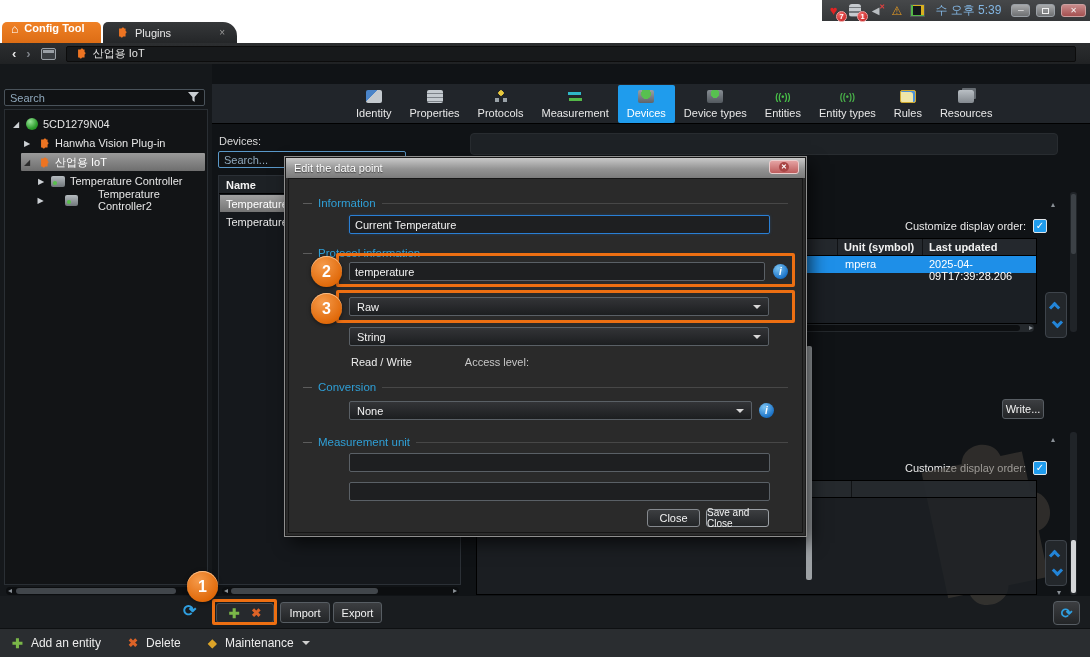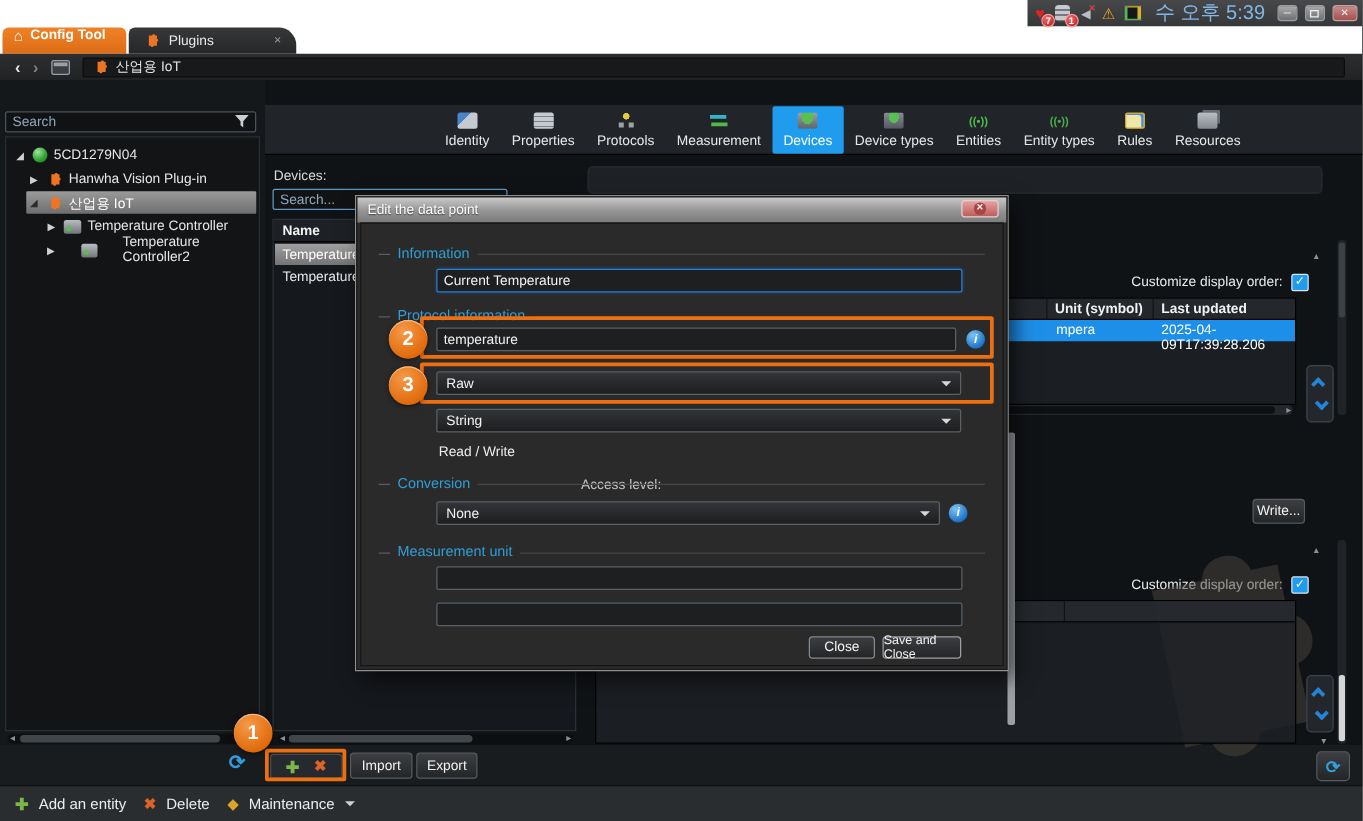--- a/index.html
+++ b/index.html
@@ -18,21 +18,21 @@
   .badge{ position:absolute; right:-6px; bottom:-4px; width:11px; height:11px; border-radius:50%;
           background:radial-gradient(circle at 35% 30%,#f26a6a,#bf1515); border:1px solid #f0a0a0;
           color:#fff; font-size:7.5px; font-weight:bold; display:flex; align-items:center; justify-content:center; }
   .dbicon{ width:12px; height:13px; border-radius:3px;
            background:repeating-linear-gradient(#c6cace 0 3px,#74787c 3px 4.5px); }
   .speaker{ color:#b9bdc1; font-size:10px; }
   .spk-x{ position:absolute; right:-2px; top:0; color:#e04040; font-size:7px; font-weight:bold; }
   .warn{ color:#f0a020; font-size:12px; }
   .barsicon{ width:15px; height:13px; background:#14181c; border:1px solid #50545a;
              box-shadow:inset 3px -2px 0 -1px #54b848, inset -4px 2px 0 -1px #d8b020; }
-  .time{ color:#83b6e3; font-size:16px; white-space:nowrap; padding:0 4px; }
+  .time{ color:#83b6e3; font-size:12px; white-space:nowrap; padding:0 4px; }
   .winbtn{ width:20px; height:13px; border-radius:3px; border:1px solid #9aa0a6;
            background:linear-gradient(#a8aaac,#6e7072); display:flex; align-items:center; justify-content:center;
            color:#f5f5f5; font-size:8px; line-height:8px; }
   .winbtn.close{ width:26px; background:linear-gradient(#c98c8c,#a45050); border-color:#caa0a0; }
   .maxglyph{ width:7px; height:6px; border:1px solid #f0f0f0; }
 
   
   .tab-config{ left:2px; top:22px; width:99px; height:21px; background:linear-gradient(#ef8126,#dd6d15);
                border-radius:5px 5px 0 0; display:flex; align-items:flex-start; gap:6px; padding:0 9px;
                color:#fff; font-size:11px; font-weight:bold; }
@@ -136,21 +136,21 @@
   .btn{ background:linear-gradient(#3c3e41,#232527); border:1px solid #575d63; border-radius:3px;
         color:#f2f2f2; font-size:11px; display:flex; align-items:center; justify-content:center; }
   .refresh{ color:#2f9fe0; font-size:16px; font-weight:bold; line-height:16px; }
 
   
   .plusx{ left:216px; top:603px; width:58px; height:20px; background:#26292d; border:1px solid #454b51;
           border-radius:3px; display:flex; align-items:center; justify-content:space-evenly; }
   .plus{ color:#7ab648; font-weight:bold; font-size:13px; }
   .cross{ color:#dd6327; font-weight:bold; font-size:12px; }
   .statusbar{ left:0; top:628px; width:1090px; height:29px; background:#2a2d30; border-top:1px solid #0e1012;
-              display:flex; align-items:center; gap:14px; padding:0 12px; }
+              display:flex; align-items:center; gap:27px; padding:0 12px; }
   .sbitem{ display:flex; align-items:center; gap:8px; color:#ececec; font-size:12px; }
   .diamond{ color:#dca428; font-size:12px; }
   .sb-caret{ width:0; height:0; border:4px solid transparent; border-top-color:#cfcfcf; margin-top:4px; }
 
   
   .dialog{ left:285px; top:157px; width:521px; height:379px; background:#2b2b2b;
            border:1px solid #1a1a1a; box-shadow:0 0 0 1px #8f8f8f, 5px 7px 16px rgba(0,0,0,.65); }
   .dtitle{ position:absolute; left:0; top:0; right:0; height:20px;
            background:linear-gradient(#c9c9c9,#939393 55%,#7b7b7b); display:flex; align-items:center; padding:0 8px;
            color:#fff; font-size:11px; text-shadow:0 1px 1px rgba(0,0,0,.55); }
@@ -479,21 +479,21 @@
         <span>Raw</span>
         <span class="ddcaret"></span>
       </div>
 
       <span class="dlab" style="left:135px; top:152px;">Value type:</span>
       <div class="dd" style="left:60px; top:148px; width:420px;">
         <span>String</span>
         <span class="ddcaret"></span>
       </div>
 
-      <span class="dlab" style="left:135px; top:177px;margin-top:26px;">Access level:</span>
+      <span class="dlab" style="left:135px; top:177px;">Access level:</span>
       <span class="accessval" style="left:62px; top:177px;">Read / Write</span>
 
       <div class="sect" style="top:202px;">
         <span class="pre"></span>
         <span class="lbl">Conversion</span>
         <span class="post"></span>
       </div>
       <span class="dlab" style="left:135px; top:226px;">Conversion:</span>
       <div class="dd" style="left:60px; top:222px; width:403px;">
         <span>None</span>

